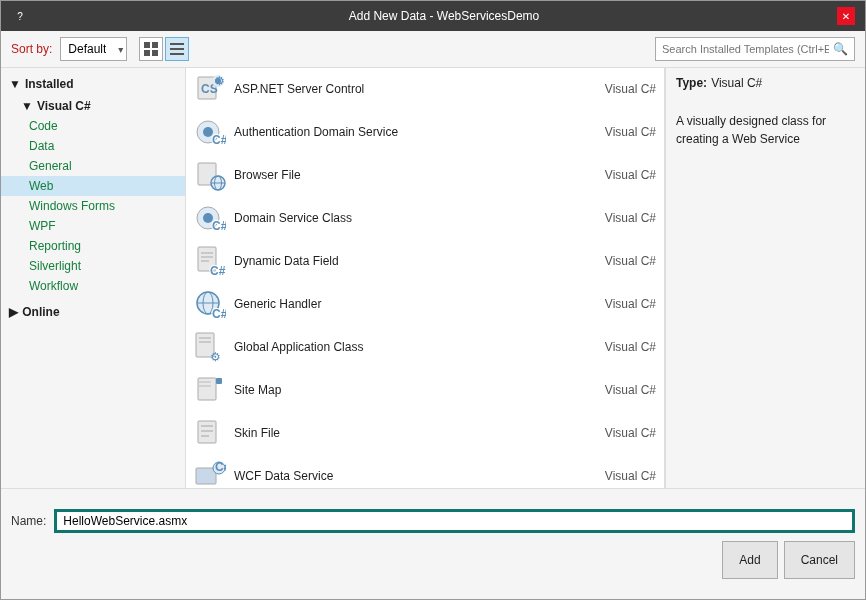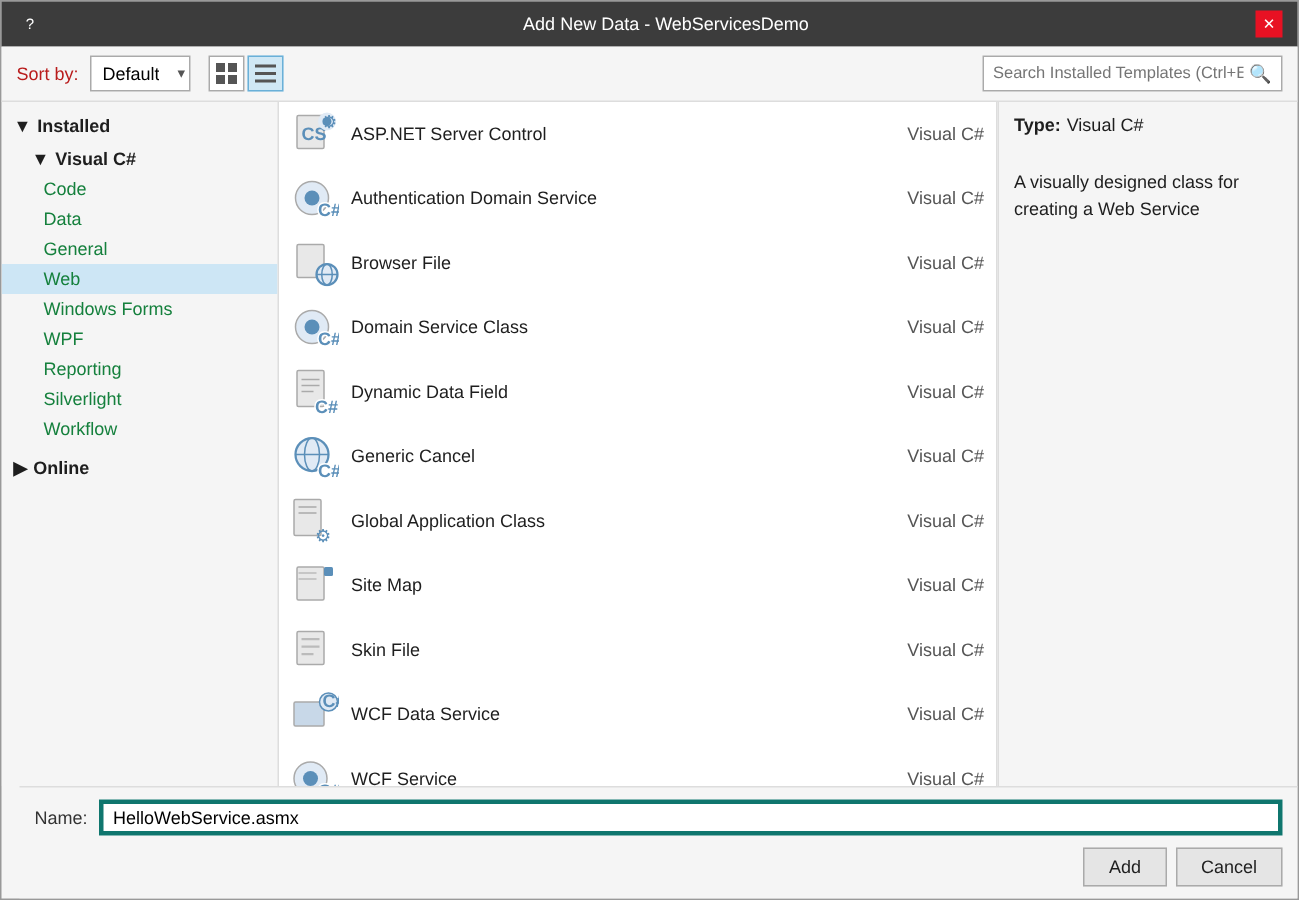--- a/index.html
+++ b/index.html
@@ -34,26 +34,26 @@
     .items-list::-webkit-scrollbar-track { background: #f0f0f0; }
     .items-list::-webkit-scrollbar-thumb { background: #c0c0c0; border: 2px solid #f0f0f0; }
     .list-item { display: flex; align-items: center; padding: 5px 8px; border-bottom: 1px solid transparent; cursor: pointer; gap: 8px; }
     .item-icon { width: 32px; height: 32px; flex-shrink: 0; display: flex; align-items: flex-start; justify-content: center; }
     .item-name { flex: 1; font-size: 12px; color: #1e1e1e; }
     .item-type { color: #555; font-size: 12px; min-width: 70px; text-align: right; }
     .right-panel { width: 200px; border-left: 1px solid #ddd; background: #f5f5f5; padding: 8px 10px; display: flex; flex-direction: column; gap: 6px; }
     .type-label { font-weight: 600; color: #1e1e1e; }
     .type-value { color: #1e1e1e; font-size: 12px; }
     .type-desc { color: #1e1e1e; font-size: 12px; margin-top: 16px; line-height: 1.5; }
-    .bottom-bar { border-top: 1px solid #ddd; padding: 8px 10px; background: #f5f5f5; display: flex; flex-direction: column; gap: 8px; margin-left: 12px; }
+    .bottom-bar { border-top: 1px solid #ddd; padding: 20px 10px; background: #f5f5f5; display: flex; flex-direction: column; gap: 8px; }
     .name-row { display: flex; align-items: center; gap: 8px; }
     .name-label { color: #333; }
     .name-input { flex: 1; border: 3px solid #0f766e; padding: 3px 6px; height: 24px; font-size: 12px; outline: none; background: white; }
     .button-row { display: flex; justify-content: flex-end; gap: 6px; }
-    .btn { padding: 4px 16px; height: 26px; border: 1px solid #aaa; background: #e5e5e5; cursor: pointer; font-size: 12px; color: #1e1e1e; }
+    .btn { padding: 4px 16px; height: 38px; border: 1px solid #aaa; background: #e5e5e5; cursor: pointer; font-size: 12px; color: #1e1e1e; }
     .btn.primary { background: #e5e5e5; }
     
     .item-icon-wrap { position: relative; width: 32px; height: 32px; }
   </style>
 </head>
 <body>
 
 <div class="dialog">
 
   <div class="title-bar">
@@ -197,21 +197,21 @@
               </div>
               <div class="list-item">
                 <div class="item-icon">
                   <div class="item-icon-wrap"><svg width="32" height="32" viewBox="0 0 32 32">
       <circle cx="14" cy="15" r="11" fill="#e0eaf5" stroke="#5b8fb9" stroke-width="1.5"></circle>
       <ellipse cx="14" cy="15" rx="5" ry="11" fill="none" stroke="#5b8fb9" stroke-width="1"></ellipse>
       <line x1="3" y1="15" x2="25" y2="15" stroke="#5b8fb9" stroke-width="1"></line>
       <text x="18" y="30" font-size="9" font-weight="bold" fill="#5b8fb9" stroke="white" stroke-width="2" paint-order="stroke">C#</text>
     </svg></div>
                 </div>
-                <span class="item-name">Generic Cancel</span>
+                <span class="item-name">Generic Handler</span>
                 <span class="item-type">Visual C#</span>
               </div>
               <div class="list-item">
                 <div class="item-icon">
                   <div class="item-icon-wrap"><svg width="32" height="32" viewBox="0 0 32 32">
       <rect x="2" y="2" width="18" height="24" rx="1" fill="#e8e8e8" stroke="#aaa" stroke-width="1"></rect>
       <line x1="5" y1="7" x2="17" y2="7" stroke="#aaa" stroke-width="1"></line>
       <line x1="5" y1="11" x2="17" y2="11" stroke="#aaa" stroke-width="1"></line>
       <text x="16" y="30" font-size="14" fill="#5b8fb9">⚙</text>
     </svg></div>

